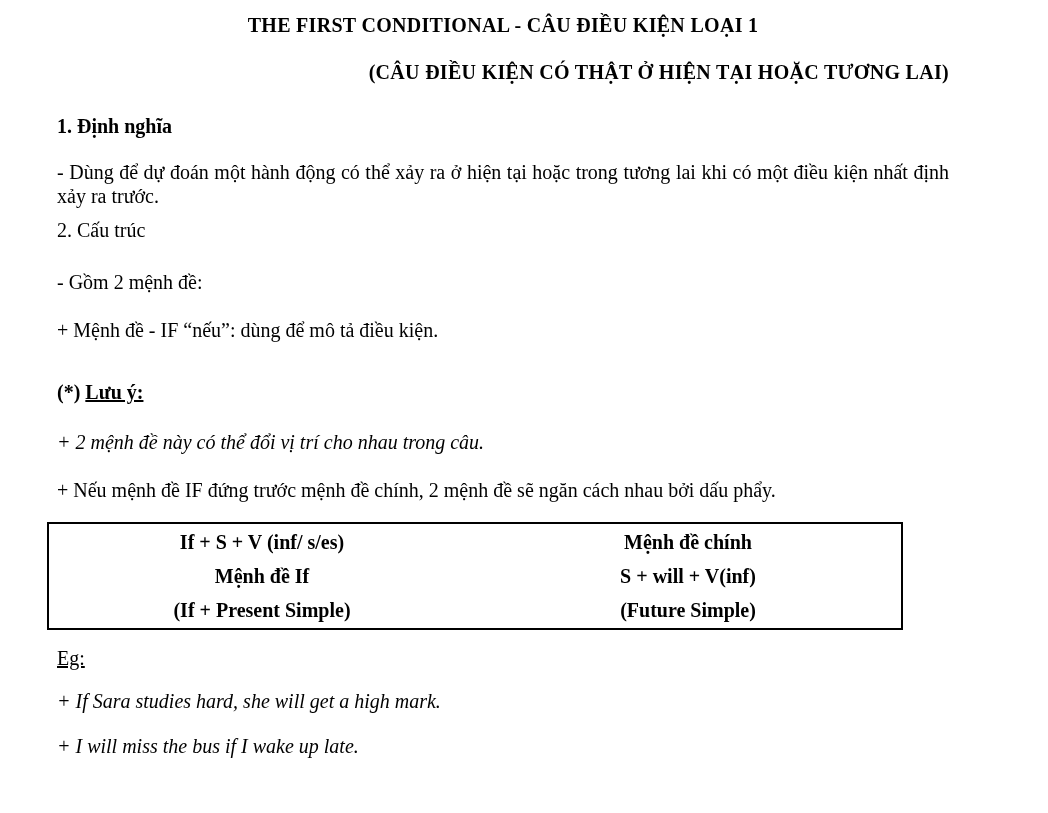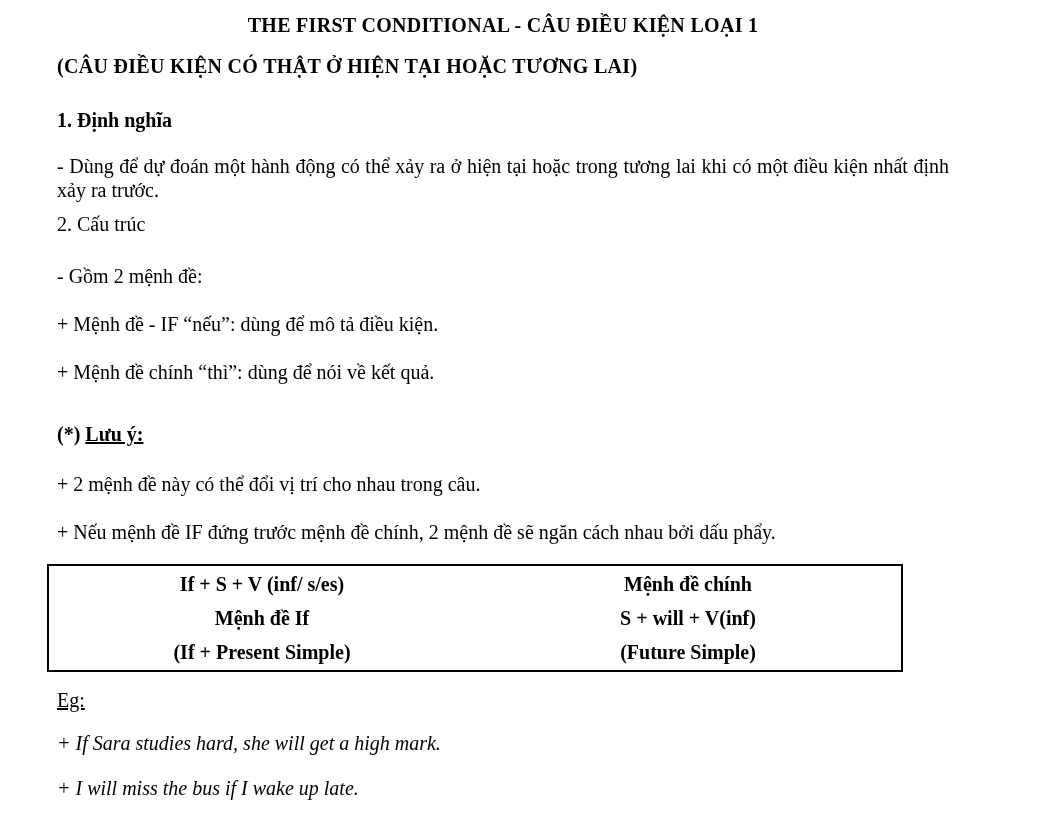--- a/index.html
+++ b/index.html
@@ -15,44 +15,44 @@
     font-size: 20px;
     line-height: 22px;
     overflow: hidden;
   }
   .title {
     text-align: center;
     font-weight: 700;
     letter-spacing: 0.3px;
   }
   .subtitle {
-    text-align: left;
+    text-align: right;
     font-weight: 700;
     letter-spacing: 0.3px;
-    margin-top: 19px;
+    margin-top: 25px;
   }
   .heading {
     font-weight: 700;
     margin-top: 32px;
   }
   .heading-2 {
     font-weight: 400;
     margin-top: 11px;
   }
   .para {
     margin-top: 23px;
     line-height: 24px;
     text-align: justify;
   }
   .line-1 { margin-top: 30px; }
   .line-2 { margin-top: 26px; }
   .line-3 { margin-top: 26px; }
   .note-heading { margin-top: 40px; font-weight: 700; }
   .note-label { text-decoration: underline; }
-  .note-line-1 { margin-top: 28px; }
+  .note-line-1 { margin-top: 28px; font-style: italic; }
   .note-line-2 { margin-top: 26px; }
   .structure-table {
     margin-top: 21px;
     margin-left: -10px;
     width: 856px;
     box-sizing: border-box;
     border: 2px solid #000000;
     display: flex;
     padding: 1px 0;
   }
@@ -79,21 +79,20 @@
   <div class="subtitle">(CÂU ĐIỀU KIỆN CÓ THẬT Ở HIỆN TẠI HOẶC TƯƠNG LAI)</div>
 
   <div class="heading">1. Định nghĩa</div>
 
   <div class="para">- Dùng để dự đoán một hành động có thể xảy ra ở hiện tại hoặc trong tương lai khi có một điều kiện nhất định xảy ra trước.</div>
 
   <div class="heading-2">2. Cấu trúc</div>
 
   <div class="line-1">- Gồm 2 mệnh đề:</div>
   <div class="line-2">+ Mệnh đề - IF “nếu”: dùng để mô tả điều kiện.</div>
-  <div class="line-3">+ Mệnh đề chính “thì”: dùng để nói về kết quả.</div>
 
   <div class="note-heading"><span>(*) </span><span class="note-label">Lưu ý:</span></div>
 
   <div class="note-line-1">+ 2 mệnh đề này có thể đổi vị trí cho nhau trong câu.</div>
   <div class="note-line-2">+ Nếu mệnh đề IF đứng trước mệnh đề chính, 2 mệnh đề sẽ ngăn cách nhau bởi dấu phẩy.</div>
 
   <div class="structure-table">
     <div class="table-col">
       <div>If + S + V (inf/ s/es)</div>
       <div>Mệnh đề If</div>

